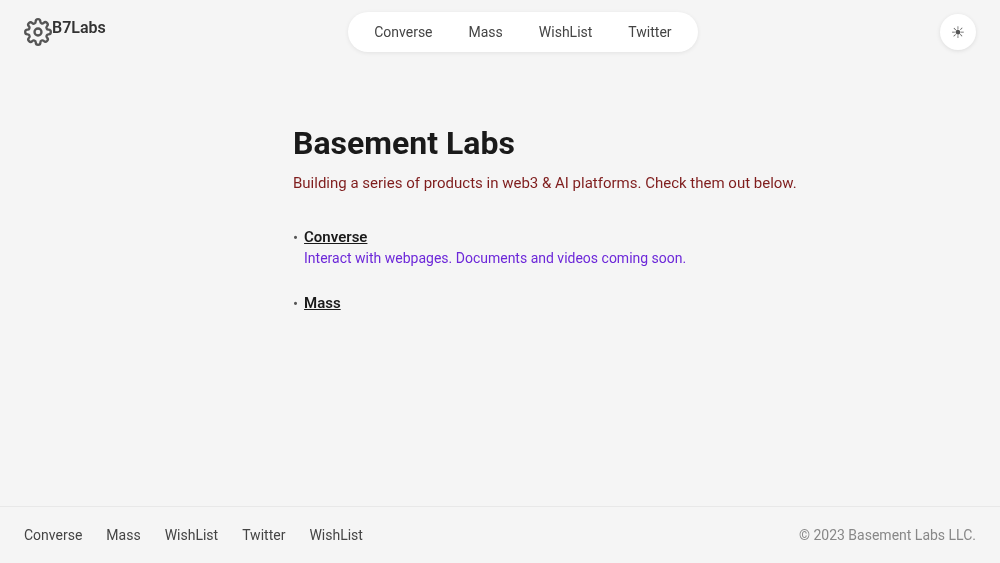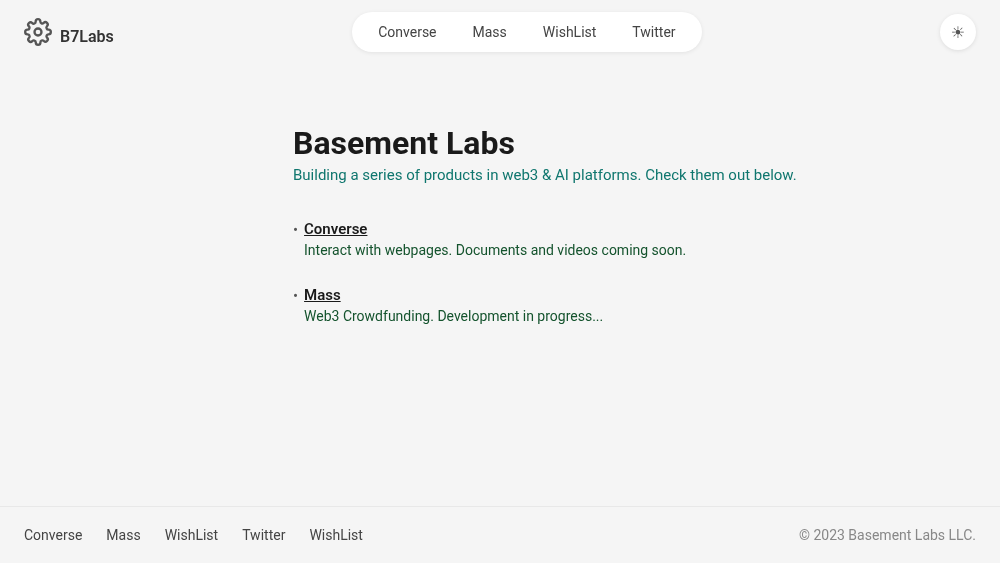--- a/index.html
+++ b/index.html
@@ -22,22 +22,22 @@
     header {
       display: flex;
       align-items: center;
       justify-content: space-between;
       padding: 12px 24px;
       background-color: #f5f5f5;
     }
 
     .logo-area {
       display: flex;
-      align-items: flex-end;
-      gap: 8px;
+      align-items: flex-start;
+      gap: 0;
     }
 
     .logo-icon {
       width: 28px;
       height: 28px;
       color: #555;
     }
 
     .logo-text {
       font-size: 16px;
@@ -82,26 +82,26 @@
 
     
     main {
       padding: 60px 0 60px 293px;
     }
 
     .page-title {
       font-size: 32px;
       font-weight: 700;
       color: #1a1a1a;
-      margin-bottom: 4px;
+      margin-bottom: 12px;
     }
 
     .page-subtitle {
       font-size: 15px;
-      color: #0f766e;
+      color: #7f1d1d;
       margin-bottom: 36px;
     }
 
     .product-list {
       list-style: none;
       padding: 0;
     }
 
     .product-item {
       margin-bottom: 28px;
@@ -126,21 +126,21 @@
     .product-name {
       font-size: 15px;
       font-weight: 600;
       color: #1a1a1a;
       text-decoration: underline;
       cursor: pointer;
     }
 
     .product-description {
       font-size: 14px;
-      color: #14532d;
+      color: #6d28d9;
     }
 
     
     footer {
       position: absolute;
       bottom: 0;
       left: 0;
       right: 0;
       display: flex;
       align-items: center;
@@ -200,21 +200,20 @@
       <span class="bullet">•</span>
       <div class="product-content">
         <span class="product-name">Converse</span>
         <span class="product-description">Interact with webpages. Documents and videos coming soon.</span>
       </div>
     </li>
     <li class="product-item">
       <span class="bullet">•</span>
       <div class="product-content">
         <span class="product-name">Mass</span>
-        <span class="product-description">Web3 Crowdfunding. Development in progress...</span>
       </div>
     </li>
   </ul>
 </main>
 
 <footer>
   <div class="footer-links">
     <a class="footer-link">Converse</a>
     <a class="footer-link">Mass</a>
     <a class="footer-link">WishList</a>

